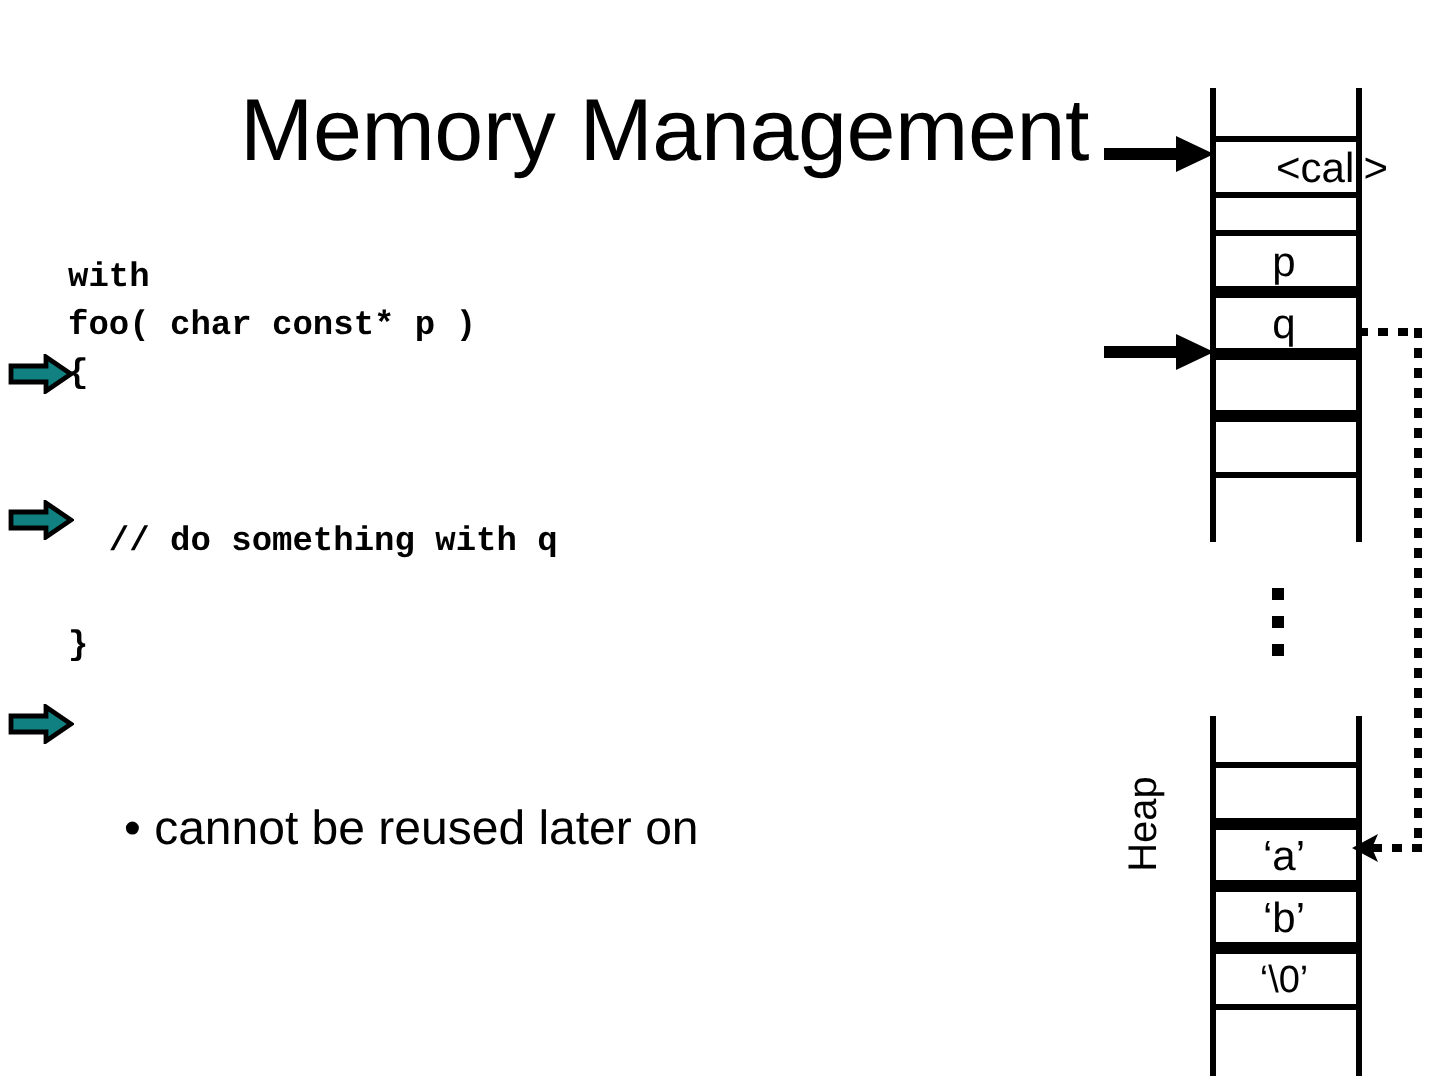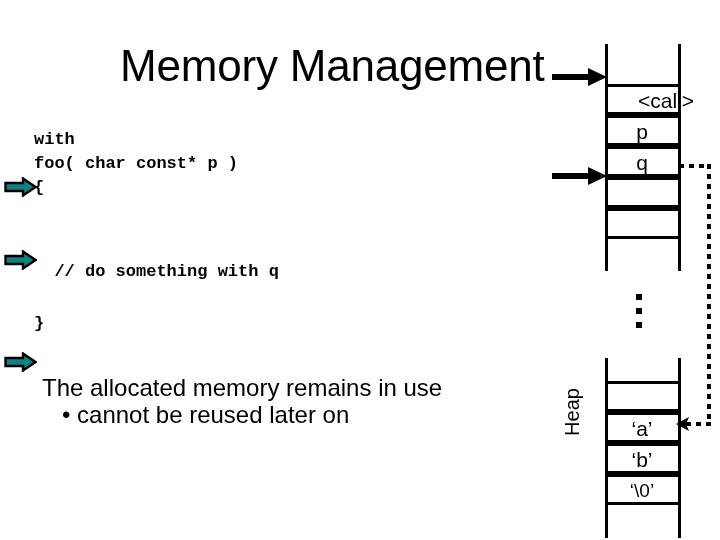--- a/index.html
+++ b/index.html
@@ -187,27 +187,26 @@
   <svg class="teal-arrow" id="teal-arrow-1" viewBox="0 0 33 20">
     <path d="M1.5 6 H19 V1.5 L31.5 10 L19 18.5 V14 H1.5 Z" fill="#108080" stroke="#000" stroke-width="2.4" stroke-linejoin="miter"></path>
   </svg>
   <svg class="teal-arrow" id="teal-arrow-2" viewBox="0 0 33 20">
     <path d="M1.5 6 H19 V1.5 L31.5 10 L19 18.5 V14 H1.5 Z" fill="#108080" stroke="#000" stroke-width="2.4" stroke-linejoin="miter"></path>
   </svg>
   <svg class="teal-arrow" id="teal-arrow-3" viewBox="0 0 33 20">
     <path d="M1.5 6 H19 V1.5 L31.5 10 L19 18.5 V14 H1.5 Z" fill="#108080" stroke="#000" stroke-width="2.4" stroke-linejoin="miter"></path>
   </svg>
 
-  <div class="prose" id="prose-line1">The allocated memory remains in use</div>
   <div class="prose" id="prose-line2">• cannot be reused later on</div>
 
   <div class="rail" style="left:605px; top:44px;  height:227px;"></div>
   <div class="rail" style="left:678px; top:44px;  height:227px;"></div>
 
-  <div class="cell" style="top:84px;padding-left:32px;">&lt;call&gt;</div>
+  <div class="cell" style="top:68px;padding-left:32px;">&lt;call&gt;</div>
   <div class="cell" style="top:115px;">p</div>
   <div class="cell" style="top:146px;">q</div>
   <div class="cell" style="top:177px;"></div>
   <div class="cell" style="top:208px;"></div>
 
   <div class="vdots">
       <i></i>
       <i></i>
       <i></i>
     </div>

